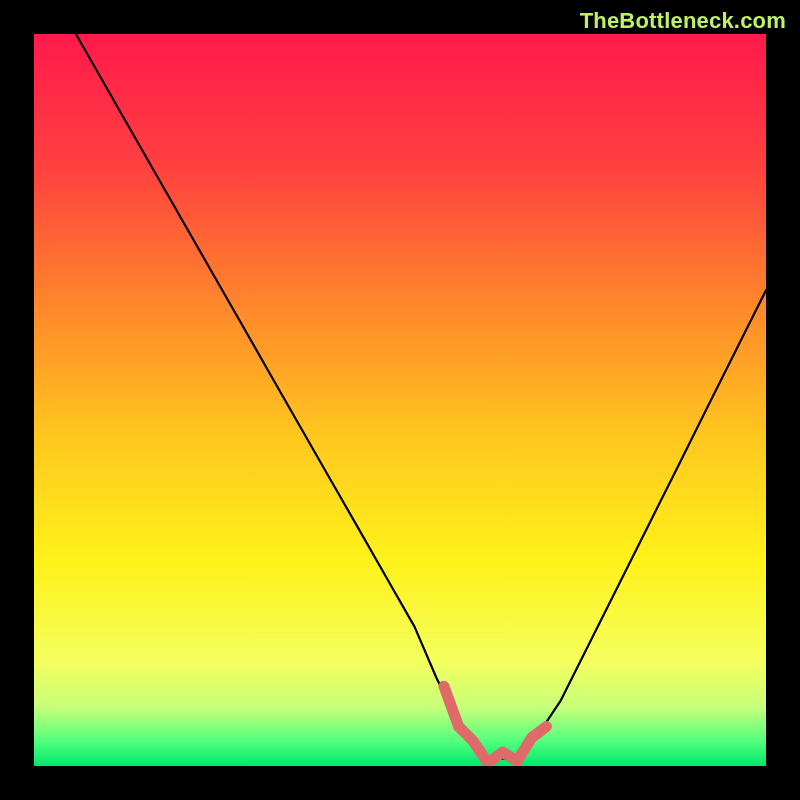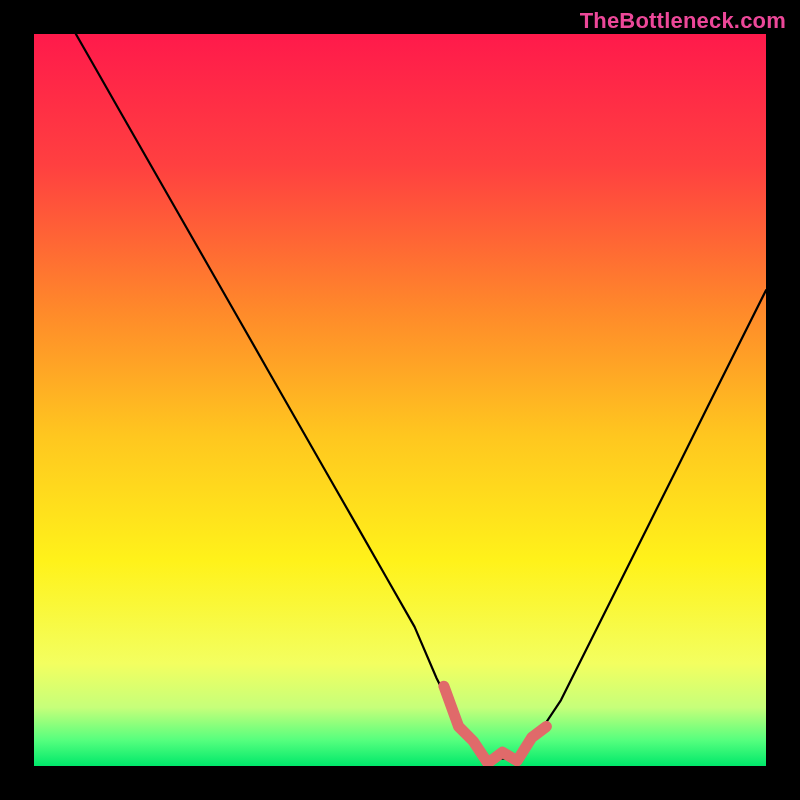--- a/index.html
+++ b/index.html
@@ -18,21 +18,21 @@
   svg {
     display: block;
   }
   .attribution {
     position: absolute;
     top: 8px;
     right: 14px;
     font-family: Arial, Helvetica, sans-serif;
     font-size: 22px;
     font-weight: 600;
-    color: #ec4899;
+    color: #bef264;
     letter-spacing: 0.2px;
   }
 </style>
 </head>
 <body>
 
 <div class="stage">
 
   <svg id="chart-svg" width="800" height="800" viewBox="0 0 800 800" preserveAspectRatio="none">
     <defs>

